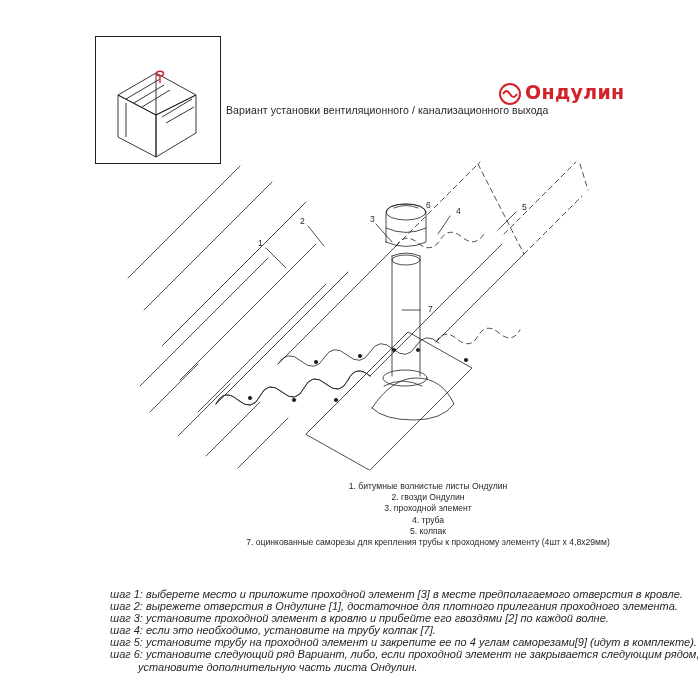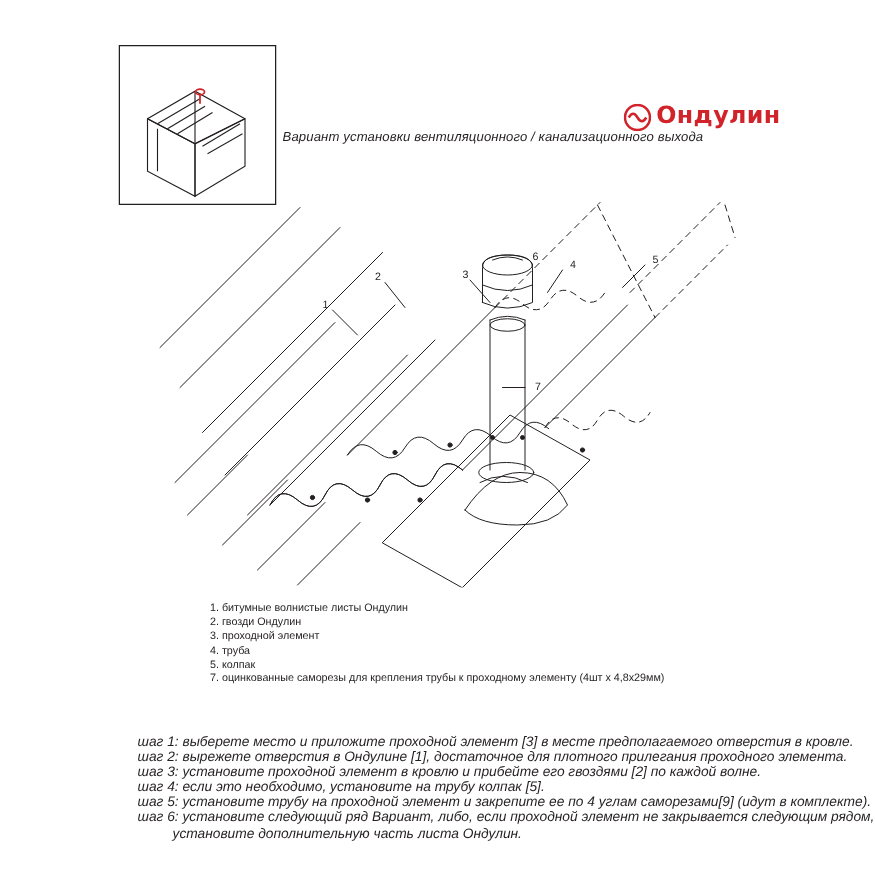--- a/index.html
+++ b/index.html
@@ -43,21 +43,20 @@
 
   .header-title {
     position: absolute;
     left: 131px;
     top: 68px;
     width: 360px;
     font-size: 10.5px;
     line-height: 13px;
     color: #231f20;
     letter-spacing: 0.1px;
-    font-style: italic;
   }
 
   .logo {
     position: absolute;
     left: 404px;
     top: 44px;
     width: 190px;
     height: 30px;
   }
   .logo-mark {
@@ -89,20 +88,21 @@
 
   
   .legend {
     position: absolute;
     left: 168px;
     top: 481px;
     width: 520px;
     font-size: 8.6px;
     line-height: 11.2px;
     color: #231f20;
+    text-align: center;
   }
   .legend div { white-space: nowrap; }
 
   
   .steps {
     position: absolute;
     left: 110px;
     top: 588px;
     width: 580px;
     font-size: 11px;
@@ -254,19 +254,19 @@
     <div>3. проходной элемент</div>
     <div>4. труба</div>
     <div>5. колпак</div>
     <div>7. оцинкованные саморезы для крепления трубы к проходному элементу (4шт х 4,8х29мм)</div>
   </div>
 
   <div class="steps">
     <div>шаг 1: выберете место и приложите проходной элемент [3] в месте предполагаемого отверстия в кровле.</div>
     <div>шаг 2: вырежете отверстия в Ондулине [1], достаточное для плотного прилегания проходного элемента.</div>
     <div>шаг 3: установите проходной элемент в кровлю и прибейте его гвоздями [2] по каждой волне.</div>
-    <div>шаг 4: если это необходимо, установите на трубу колпак  [5].</div>
+    <div>шаг 4: если это необходимо, установите на трубу колпак  [7].</div>
     <div>шаг 5: установите трубу на проходной элемент и закрепите ее по 4 углам саморезами[9] (идут в комплекте).</div>
     <div>шаг 6: установите следующий ряд Вариант, либо, если проходной элемент не закрывается следующим рядом,</div>
     <div class="step-indent">установите дополнительную часть листа Ондулин.</div>
   </div>
 
 </div>
 
 </body></html>

